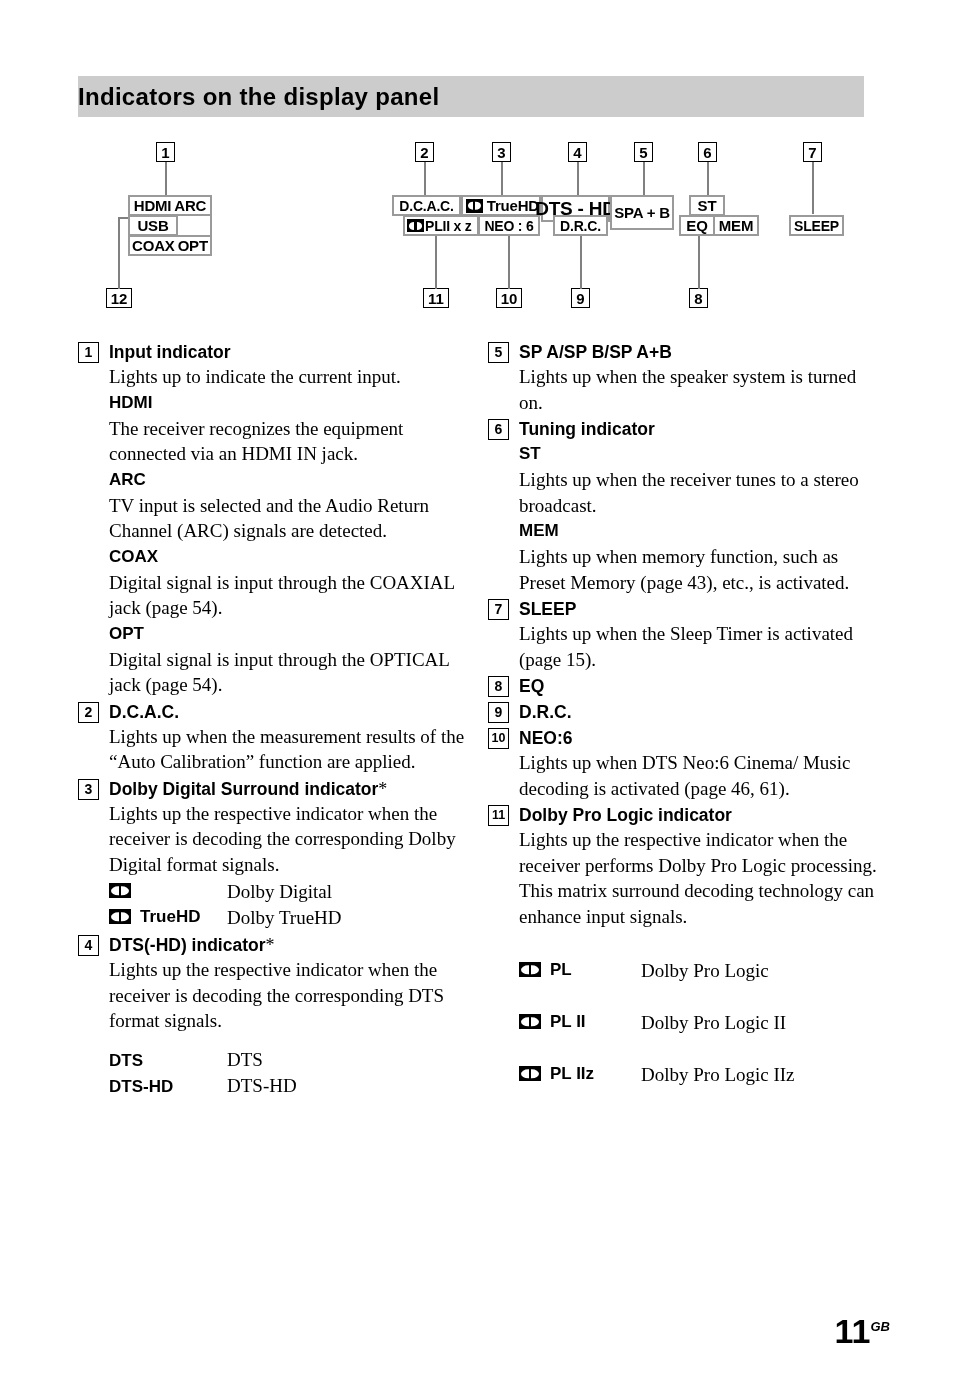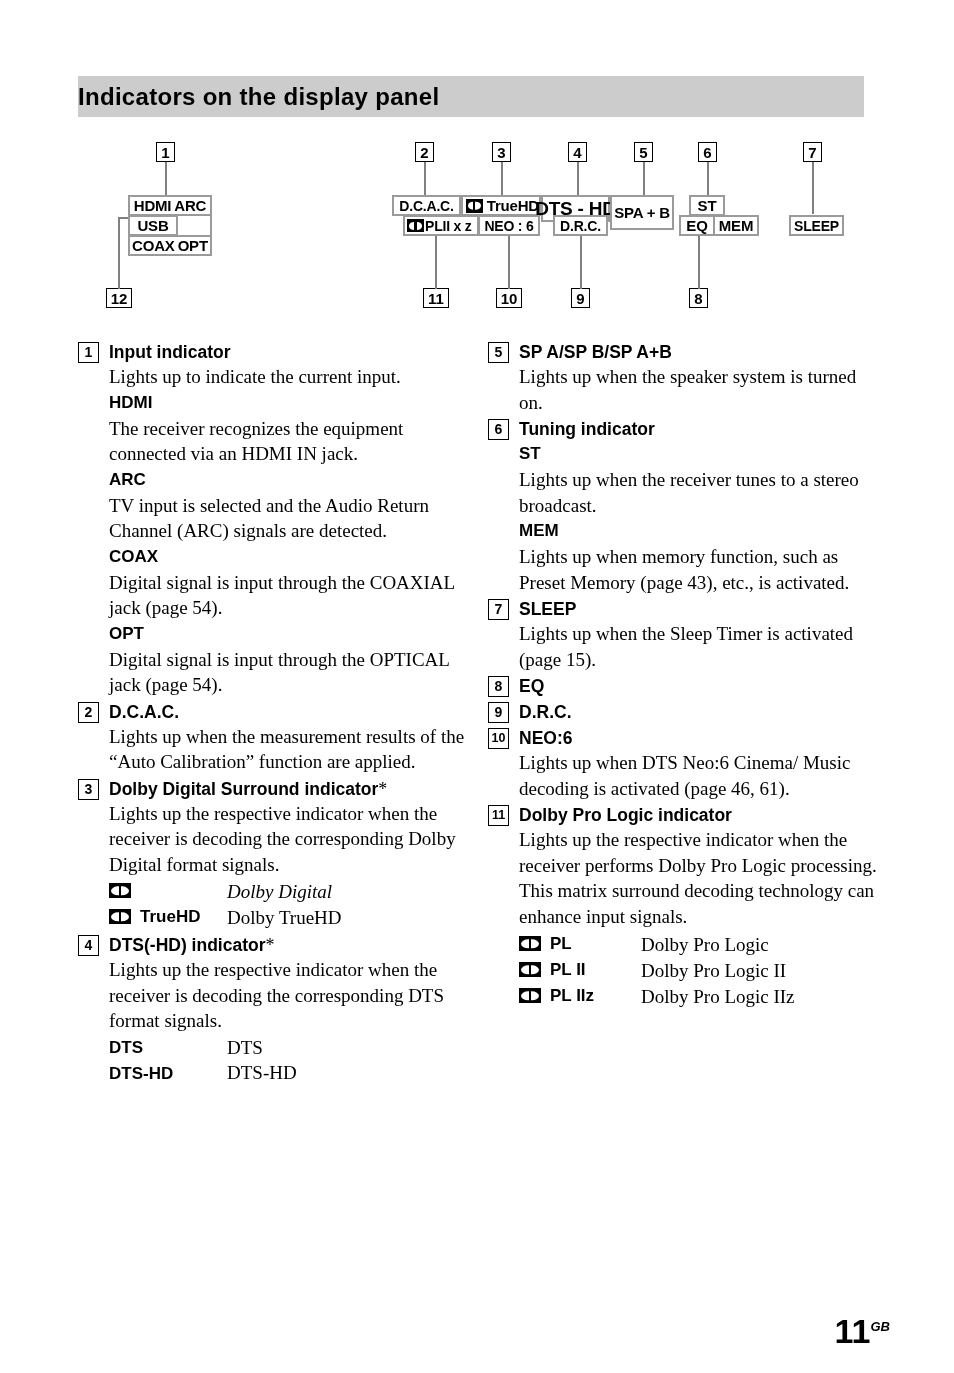--- a/index.html
+++ b/index.html
@@ -187,21 +187,21 @@
     font-weight: bold;
     font-size: 17px;
     display: flex;
     align-items: center;
   }
   .def-val {
     font-family: "Liberation Serif", serif;
     font-size: 19px;
   }
   .k-w1 { width: 118px; }
-  .k-w2 { width: 122px; }
+  .k-w2 { width: 122px; margin-top: 26px; }
 
   
   #page-number {
     position: absolute;
     right: 64px;
     bottom: 22px;
     font-family: "Liberation Sans", sans-serif;
     font-weight: bold;
     font-size: 34px;
     color: #000;
@@ -347,21 +347,21 @@
     </div>
   </div>
 
   <div class="entry" style="margin-top:2px;">
     <div class="entry-head">
       <div class="num-box">3</div>
       <div class="entry-title"><span>Dolby Digital Surround indicator</span><span class="star">*</span></div>
     </div>
     <div class="indent">
       <div class="para">Lights up the respective indicator when the receiver is decoding the corresponding Dolby Digital format signals.</div>
-      <div class="def-row" style="margin-top:2px;font-style:italic;">
+      <div class="def-row" style="margin-top:2px;">
         <div class="def-key k-w1">
           <span class="dolby d-txt"></span>
           <span></span>
         </div>
         <div class="def-val">Dolby Digital</div>
       </div>
       <div class="def-row">
         <div class="def-key k-w1">
           <span class="dolby d-txt"></span>
           <span>TrueHD</span>
@@ -371,21 +371,21 @@
     </div>
   </div>
 
   <div class="entry" style="margin-top:3px;">
     <div class="entry-head">
       <div class="num-box">4</div>
       <div class="entry-title"><span>DTS(-HD) indicator</span><span class="star">*</span></div>
     </div>
     <div class="indent">
       <div class="para">Lights up the respective indicator when the receiver is decoding the corresponding DTS format signals.</div>
-      <div class="def-row" style="margin-top:1px;align-items:flex-end;">
+      <div class="def-row" style="margin-top:13px;">
         <div class="def-key k-w1">
           <span>DTS</span>
         </div>
         <div class="def-val">DTS</div>
       </div>
       <div class="def-row">
         <div class="def-key k-w1">
           <span>DTS-HD</span>
         </div>
         <div class="def-val">DTS-HD</div>

